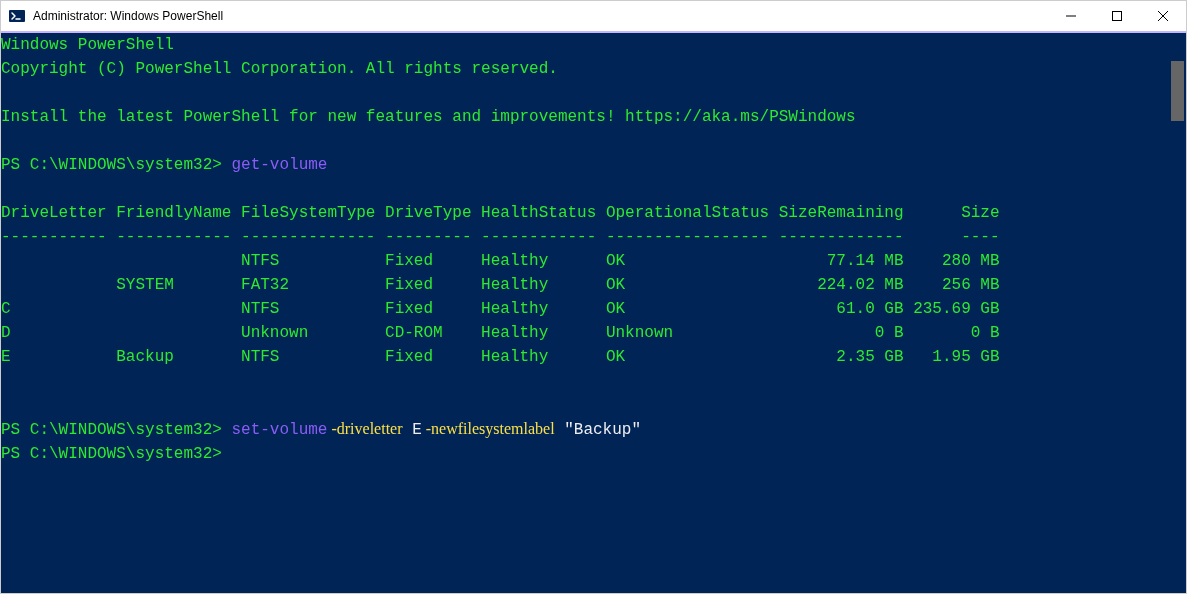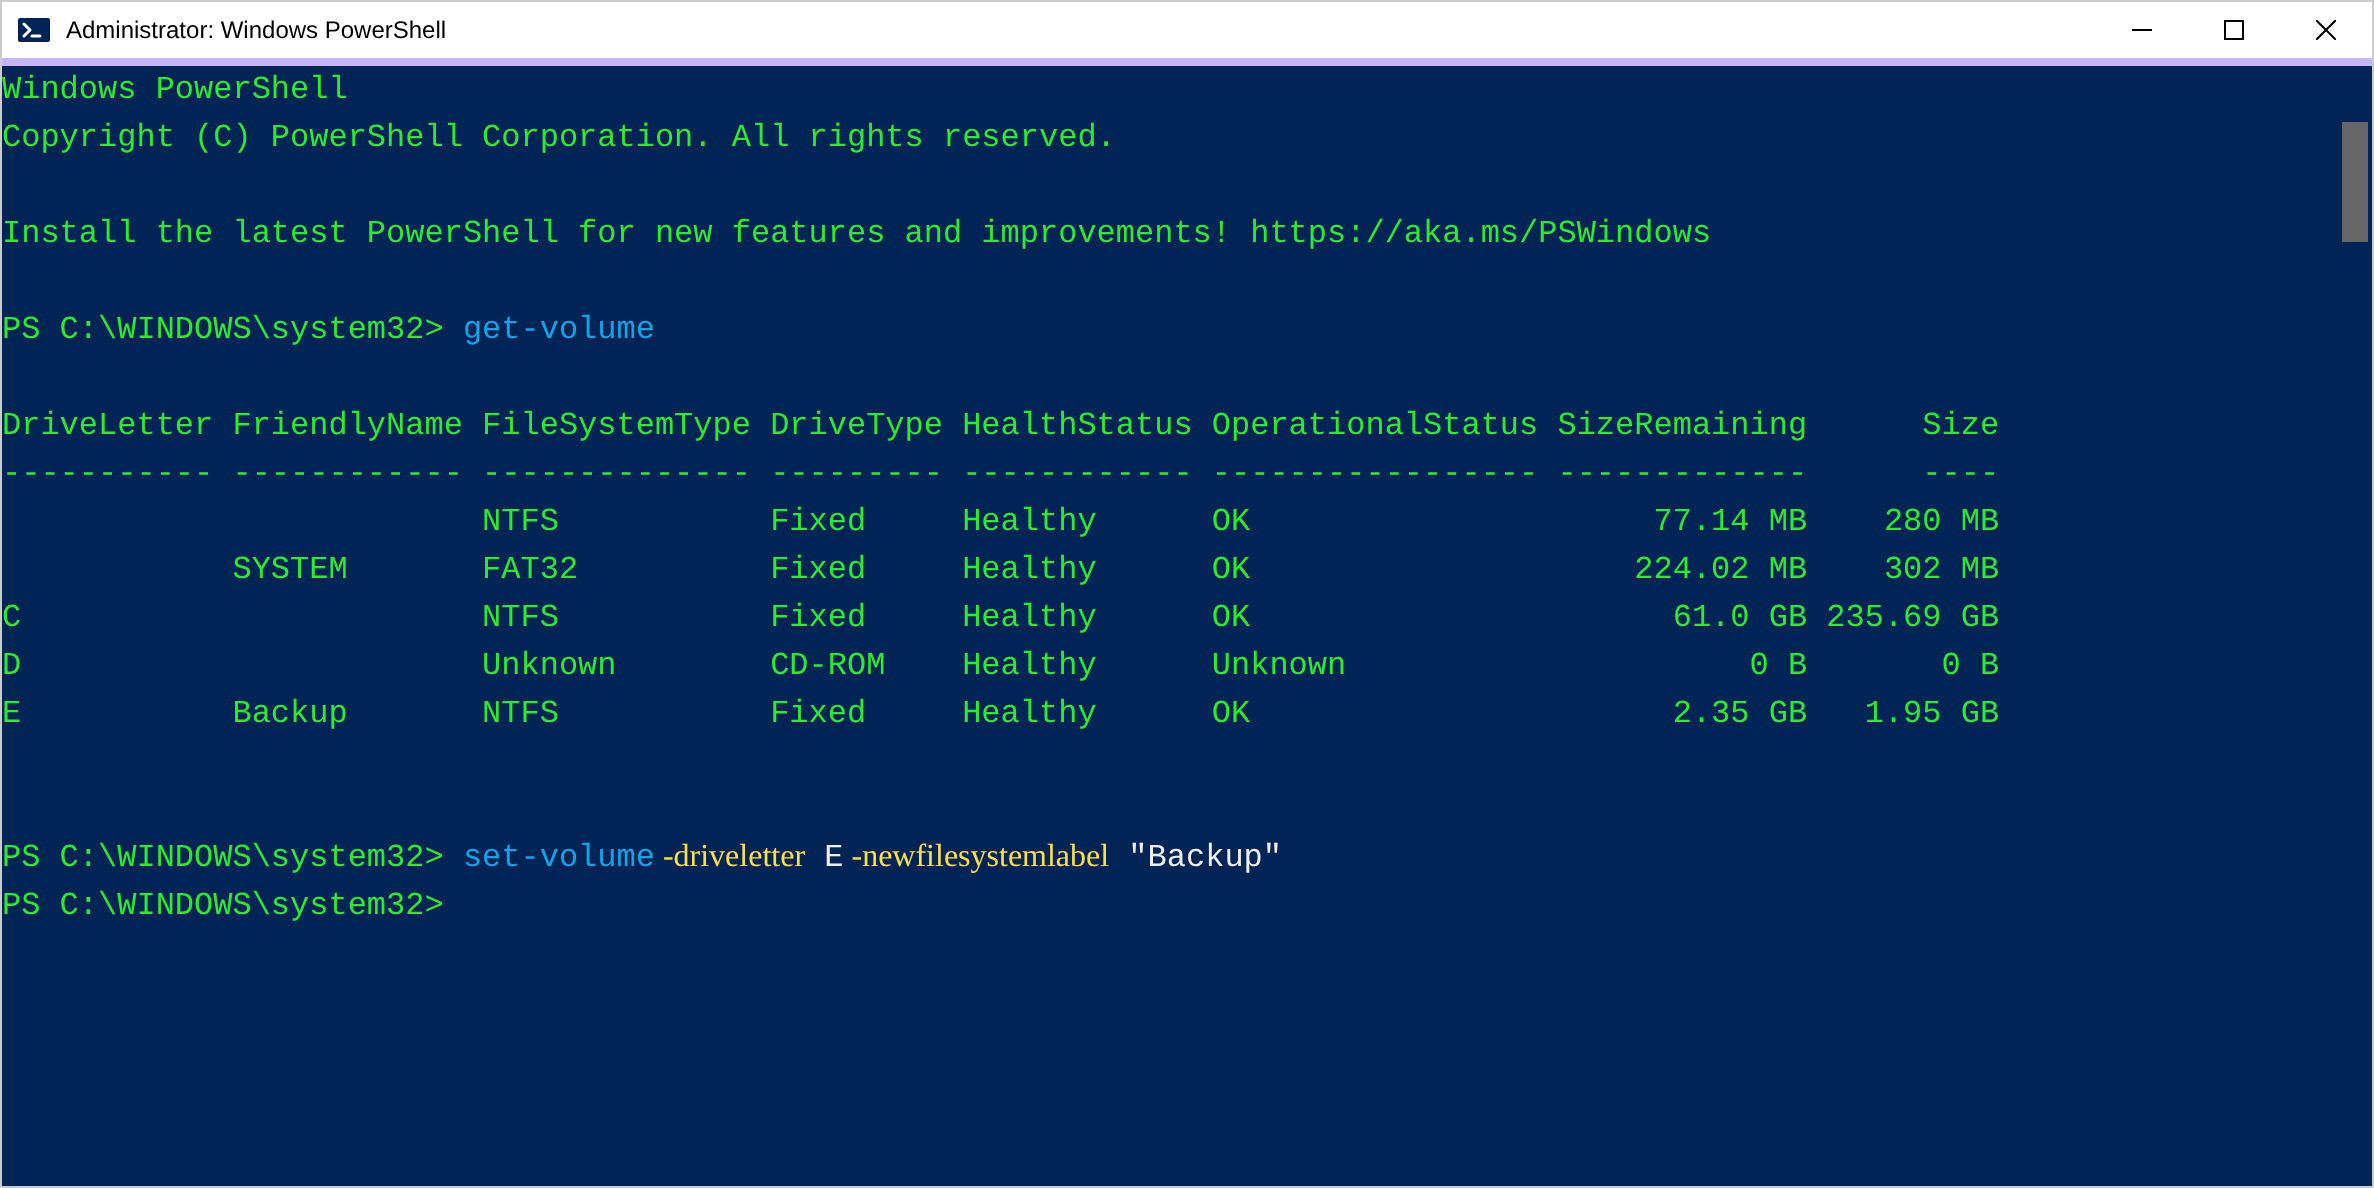--- a/index.html
+++ b/index.html
@@ -19,21 +19,21 @@
       flex-direction: column;
       border: 1px solid #ccc;
     }
     .titlebar {
       height: 32px;
       background: #ffffff;
       display: flex;
       align-items: center;
       padding: 0 0 0 8px;
       user-select: none;
-      border-bottom: 4px solid #c4b5fd;
+      border-bottom: 2px solid #c4b5fd;
     }
     .titlebar .app-icon {
       width: 16px;
       height: 16px;
       margin-right: 8px;
       flex-shrink: 0;
     }
     .titlebar .title {
       font-size: 12px;
       color: #000;
@@ -79,21 +79,21 @@
       position: absolute;
       top: 28px;
       left: 2px;
       width: 13px;
       height: 60px;
       background: #666;
       border-radius: 0;
     }
 
     .fg-green { color: #2fe92f; margin-top: 48px; }
-    .fg-yellow { color: #0ea5e9; }
+    .fg-yellow { color: #8b5cf6; }
     .fg-gray { color: #fde047; font-family: Liberation Serif, serif; }
     .fg-white { color: #eeedf0; }
   </style>
 </head>
 <body>
 
 <div class="window">
   <div class="titlebar">
     <span class="app-icon">
       <svg viewBox="0 0 16 16">
@@ -127,21 +127,21 @@
     <div class="console" id="console"><span class="fg-green">Windows PowerShell</span>
 <span class="fg-green">Copyright (C) PowerShell Corporation. All rights reserved.</span>
 
 <span class="fg-green">Install the latest PowerShell for new features and improvements! https://aka.ms/PSWindows</span>
 
 <span class="fg-green">PS C:\WINDOWS\system32&gt; </span><span class="fg-yellow">get-volume</span>
 
 <span class="fg-green">DriveLetter FriendlyName FileSystemType DriveType HealthStatus OperationalStatus SizeRemaining      Size</span>
 <span class="fg-green">----------- ------------ -------------- --------- ------------ ----------------- -------------      ----</span>
 <span class="fg-green">                         NTFS           Fixed     Healthy      OK                     77.14 MB    280 MB</span>
-<span class="fg-green">            SYSTEM       FAT32          Fixed     Healthy      OK                    224.02 MB    302 MB</span>
+<span class="fg-green">            SYSTEM       FAT32          Fixed     Healthy      OK                    224.02 MB    256 MB</span>
 <span class="fg-green">C                        NTFS           Fixed     Healthy      OK                      61.0 GB 235.69 GB</span>
 <span class="fg-green">D                        Unknown        CD-ROM    Healthy      Unknown                     0 B       0 B</span>
 <span class="fg-green">E           Backup       NTFS           Fixed     Healthy      OK                      2.35 GB   1.95 GB</span>
 
 
 <span class="fg-green">PS C:\WINDOWS\system32&gt; </span><span class="fg-yellow">set-volume</span><span class="fg-gray"> -driveletter</span><span class="fg-white"> E</span><span class="fg-gray"> -newfilesystemlabel</span><span class="fg-white"> "Backup"</span>
 <span class="fg-green">PS C:\WINDOWS\system32&gt;</span>
 </div>
     <div class="scrollbar">
       <div class="scroll-thumb"></div>

